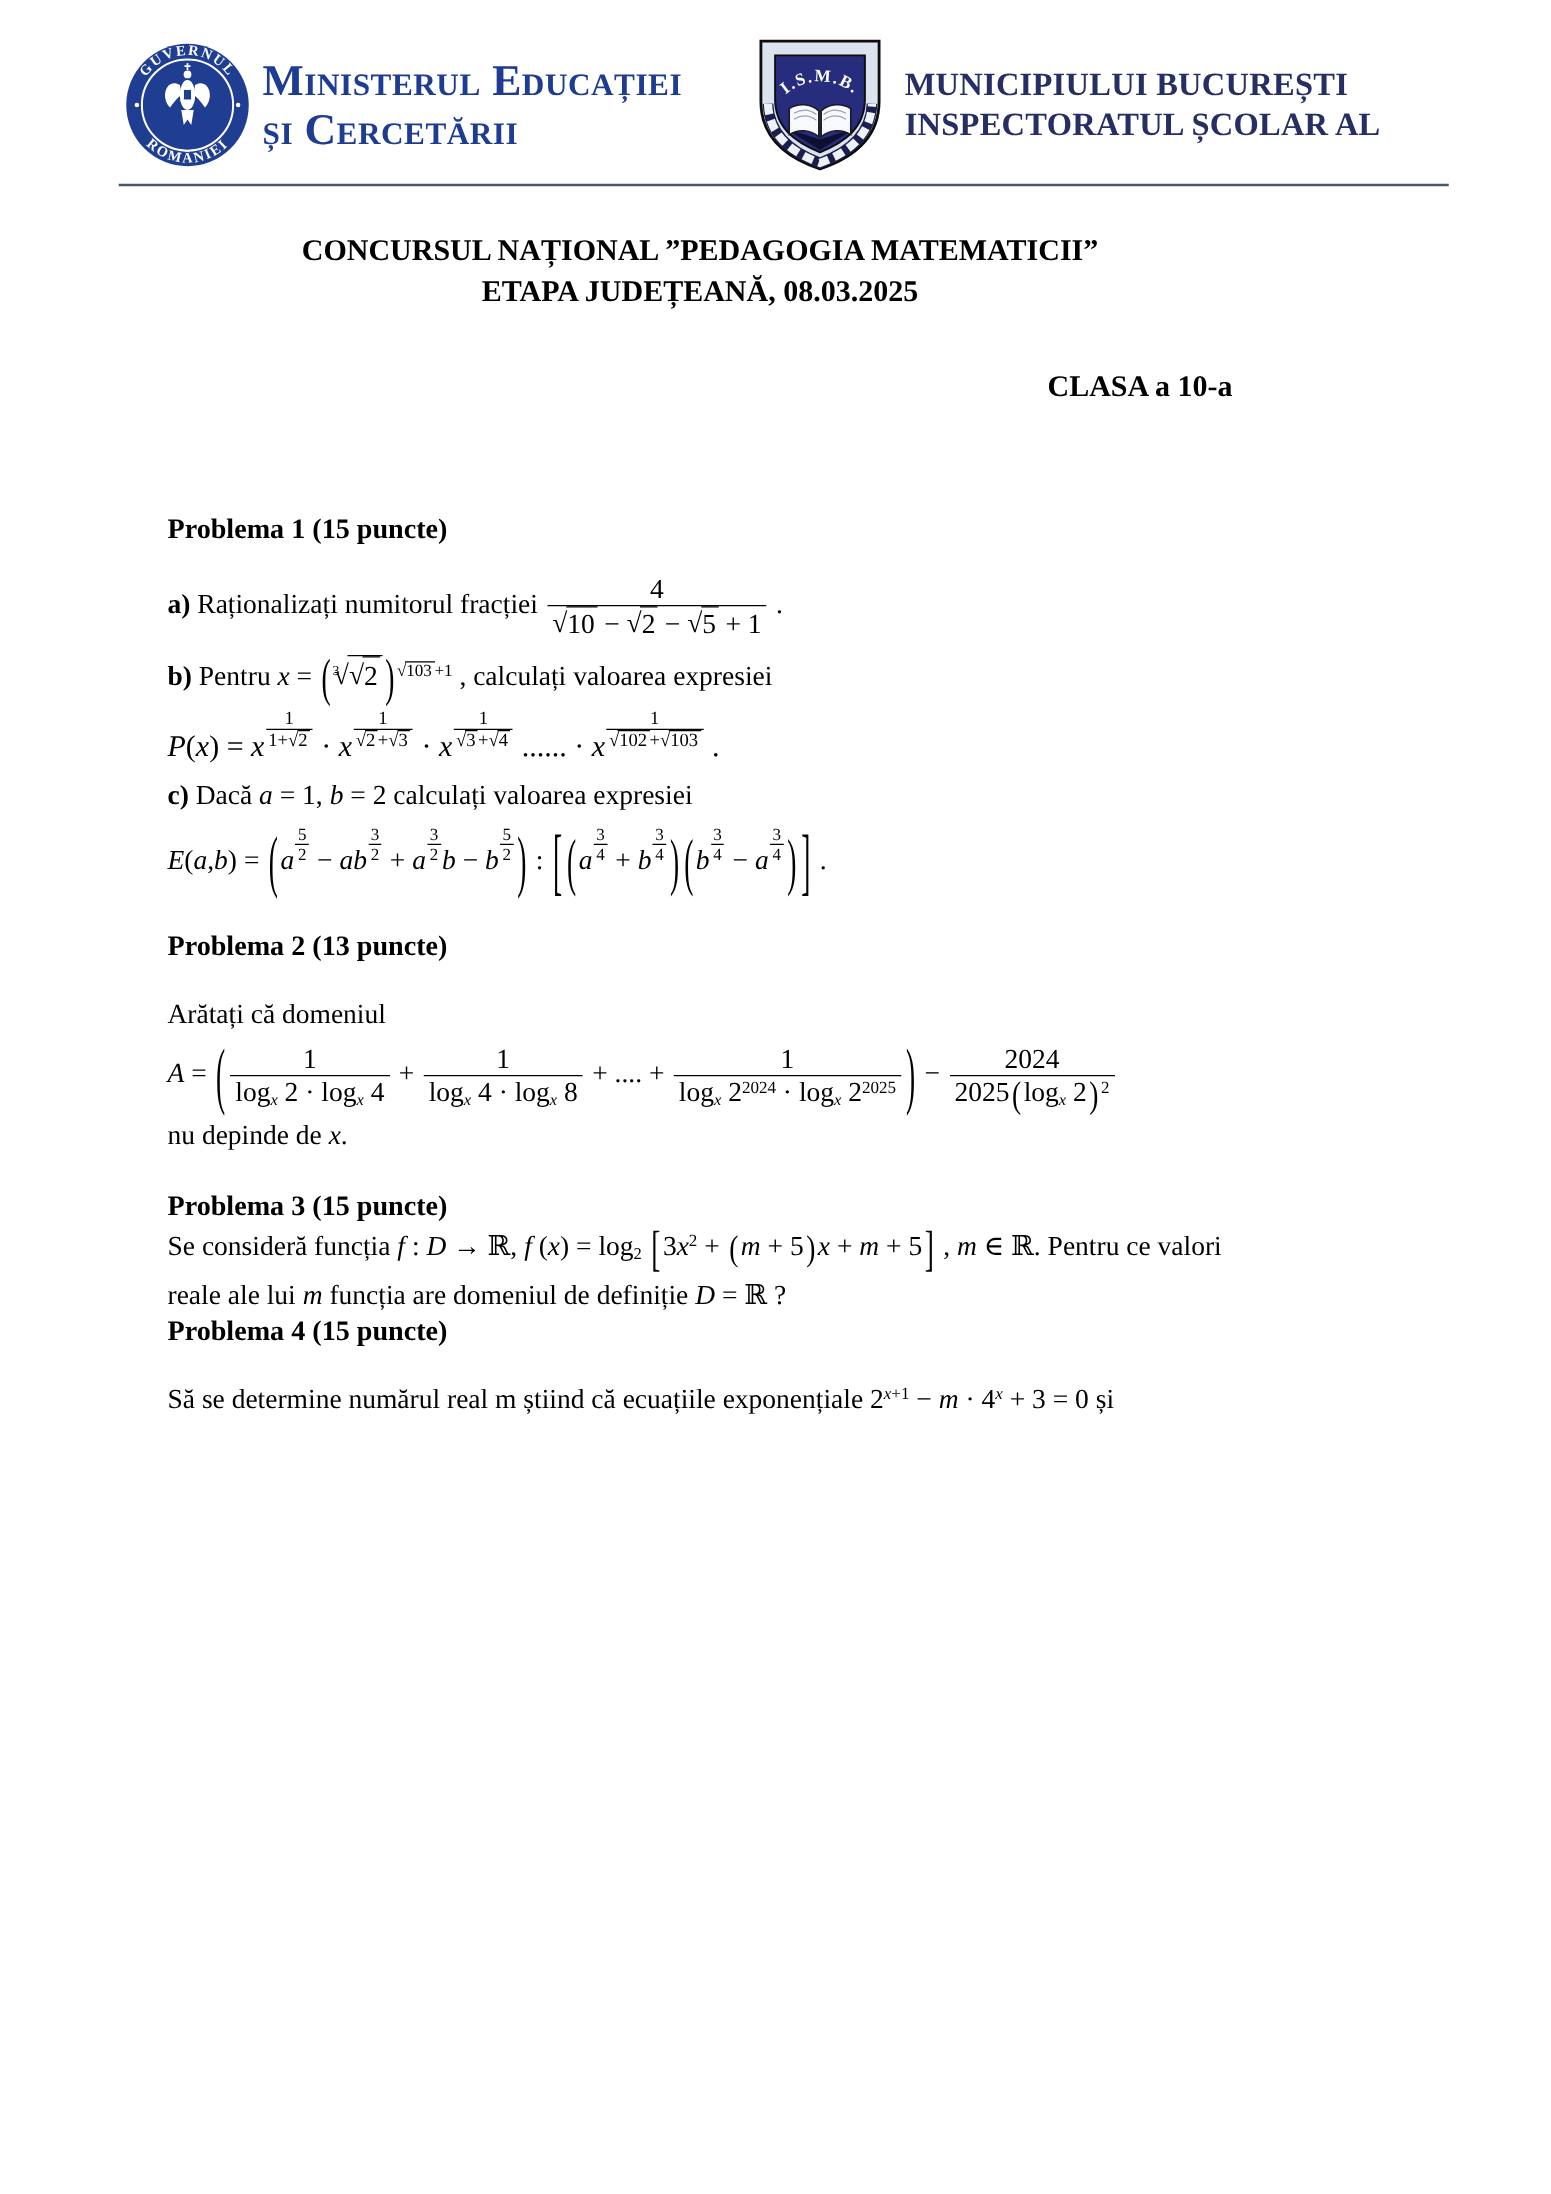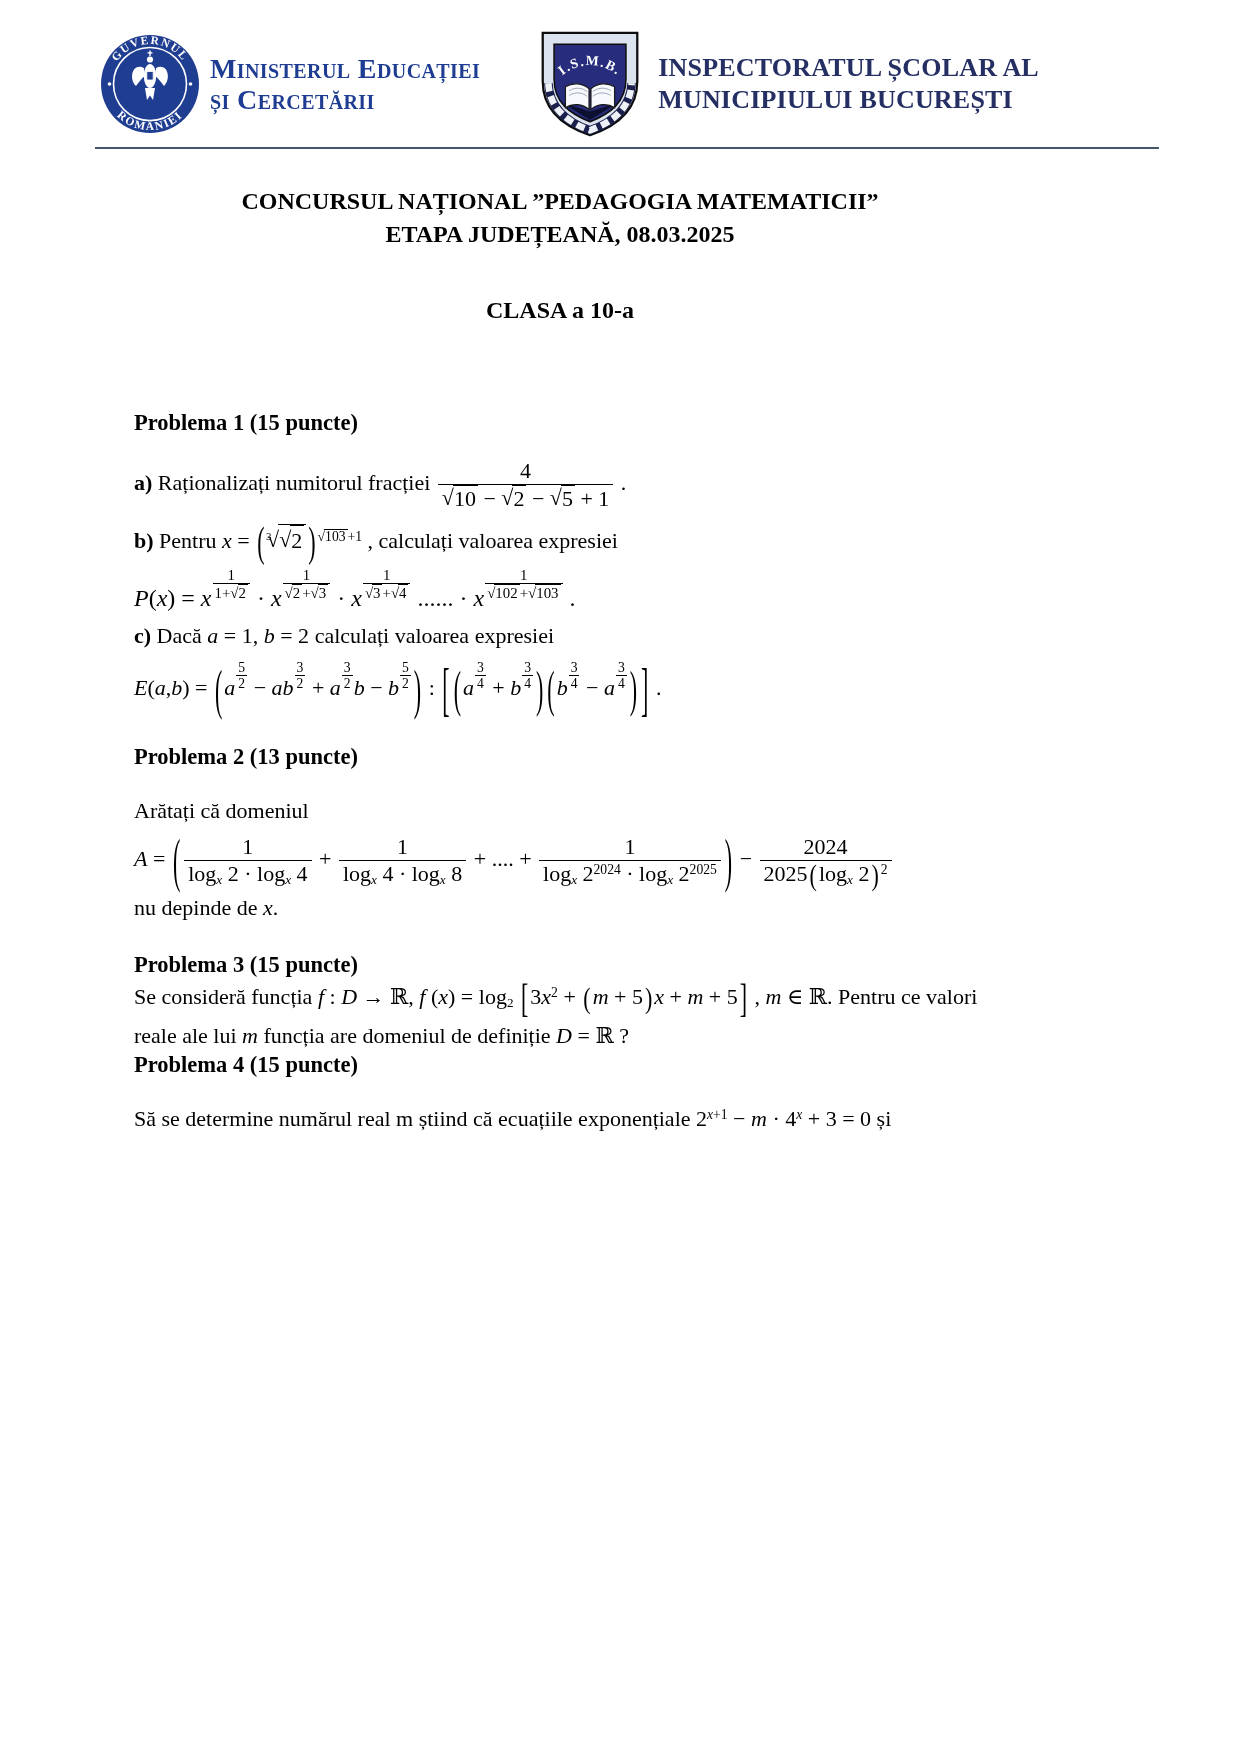--- a/index.html
+++ b/index.html
@@ -4,33 +4,33 @@
 <style>
   * { margin:0; padding:0; box-sizing:border-box; }
   html,body { background:#fff; }
   body { width:1241px; font-family:"Liberation Serif","DejaVu Serif","DejaVu Sans",serif; color:#000; }
   .page { width:1241px; min-height:1755px; background:#fff; overflow:hidden; }
 
   
   .hdr { display:flex; align-items:center; padding:26px 0 0 100px; height:142px; }
   .gov-group { display:flex; align-items:center; gap:10px; }
   .seal { width:100px; height:100px; flex:0 0 auto; }
-  .gov-text { font-variant:small-caps; font-weight:700; font-size:28px; line-height:1.12; color:#1e3d92; letter-spacing:0.4px; }
+  .gov-text { font-variant:small-caps; font-weight:700; font-size:35px; line-height:1.12; color:#1e3d92; letter-spacing:0.4px; }
   .ismb-group { display:flex; align-items:center; gap:16px; margin-left:58px; }
   .shield { width:104px; height:114px; flex:0 0 auto; }
   .ismb-text { font-weight:700; font-size:26px; line-height:1.22; color:#252f63; letter-spacing:0.2px; }
   .seal-text { font-family:"Liberation Serif",serif; font-weight:700; font-size:11.5px; fill:#fff; letter-spacing:1.6px; }
   .ismb-mono { font-family:"Liberation Serif",serif; font-weight:700; font-size:14.5px; fill:#fff; letter-spacing:1.5px; }
   .rule { margin:5px 0 0 95px; width:1064px; border-top:2.5px solid #44576d; }
 
   
   .content { padding-left:134px; padding-right:80px; font-size:22px; }
   .titles { width:852px; text-align:center; font-weight:700; margin-top:36px; }
   .t-main { font-size:24px; line-height:33px; }
-  .t-class { font-size:24px; margin-top:46px; }
+  .t-class { font-size:24px; margin-top:46px;text-align:right; }
   .t-sub { font-size:24px; margin-top:24px; }
 
   
   h3.ph { font-size:22.5px; font-weight:700; }
   .fline { white-space:nowrap; line-height:1.4; }
   .plabel { font-weight:700; }
   #h-p1 { margin-top:86px; }
   .l-a { margin-top:22px; }
   .l-b { margin-top:12px; }
   .l-px { margin-top:10px; font-size:24px; }
@@ -109,22 +109,22 @@
           <textPath href="#ismbArc" startOffset="50%" text-anchor="middle">I.S.M.B.</textPath>
         </text>
         <g>
           <path d="M 26,79 L 55,97 L 84,79 L 55,88 Z" fill="#0d1030"></path>
           <path d="M 29,62 C 37,57 47,58 54,64 L 54,86 C 47,80 37,79 29,84 Z" fill="#f7f9fc" stroke="#1a1a1a" stroke-width="1.3"></path>
           <path d="M 81,62 C 73,57 63,58 56,64 L 56,86 C 63,80 73,79 81,84 Z" fill="#f7f9fc" stroke="#1a1a1a" stroke-width="1.3"></path>
           <path d="M 33,66 C 40,62 47,63 52,67 M 33,71 C 40,67 47,68 52,72 M 77,66 C 70,62 63,63 58,67 M 77,71 C 70,67 63,68 58,72" fill="none" stroke="#9aa3b5" stroke-width="1"></path>
         </g>
       </svg>
       <div class="ismb-text">
+        <div>MUNICIPIULUI BUCUREȘTI</div>
         <div>INSPECTORATUL ȘCOLAR AL</div>
-        <div>MUNICIPIULUI BUCUREȘTI</div>
       </div>
     </div>
   </header>
 
   <div class="rule"></div>
 
   <div class="content">
 
     <div class="titles">
       <div class="t-main">CONCURSUL NAȚIONAL ”PEDAGOGIA MATEMATICII”</div>

